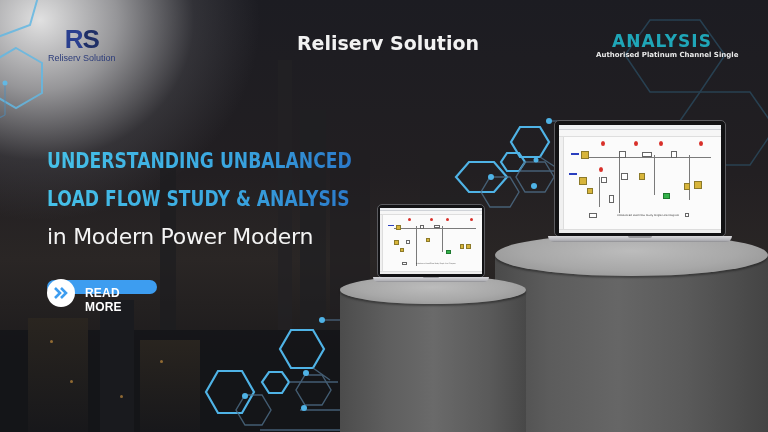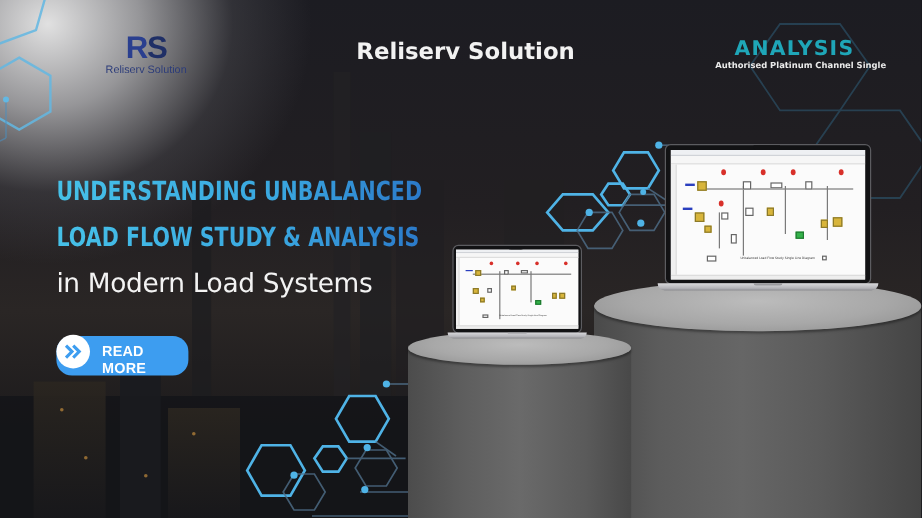--- a/index.html
+++ b/index.html
@@ -12,21 +12,21 @@
         linear-gradient(180deg, #1c1c22 0%, #221f22 40%, #2a2625 60%, #1e1c1d 80%, #15161a 100%);
     }
     
     .plant { position: absolute; background: #17181c; opacity: 0.9; }
     .plant.glow { background: linear-gradient(180deg, #2b2620, #18181b); }
     .light-dot { position: absolute; width: 3px; height: 3px; background: #c08a3c; border-radius: 50%; opacity: 0.7; }
 
     .hex-layer { position: absolute; left: 0; top: 0; width: 768px; height: 432px; pointer-events: none; }
 
     
-    .logo { position: absolute; left: 48px; top: 26px; text-align: center; margin-left: 40px; }
+    .logo { position: absolute; left: 48px; top: 26px; text-align: center; }
     .logo-mark { font-family: "Liberation Sans", sans-serif; font-size: 26px; font-weight: bold; color: #2a3f8f; letter-spacing: -1px; line-height: 26px; }
     .logo-mark .s { color: #1f2f66; }
     .logo-text { font-family: "Liberation Sans", sans-serif; font-size: 9px; color: #2c3c7a; margin-top: 1px; }
 
     .brand-title {
       position: absolute; left: 0; right: 0; top: 32px; text-align: center;
       font-family: "DejaVu Sans", sans-serif; font-weight: bold; font-size: 19px; color: #f2f2f2;
     }
     .brand-title span { display: inline-block; margin-left: 8px; }
 
@@ -40,21 +40,21 @@
       font-family: "DejaVu Sans", sans-serif; font-weight: bold; font-size: 22px;
       transform: scaleX(0.78); transform-origin: left center;
       white-space: nowrap; line-height: 38px; letter-spacing: 0px;
       background: linear-gradient(90deg, #46c1e8 0%, #3aa7e0 60%, #2b79c9 100%);
       -webkit-background-clip: text; background-clip: text; color: transparent;
     }
     .hl-sub { font-family: "DejaVu Sans", sans-serif; font-size: 22px; color: #f3f3f3; line-height: 34px; margin-top: 2px; white-space: nowrap; letter-spacing: -0.3px; }
 
     
     .cta {
-      position: absolute; left: 47px; top: 280px; height: 33px; width: 110px;
+      position: absolute; left: 47px; top: 280px; height: 14px; width: 110px;
       background: #3d9df0; border-radius: 13px; cursor: pointer;
     }
     .cta-circle {
       position: absolute; left: 0; top: -1px; width: 28px; height: 28px; border-radius: 50%;
       background: #ffffff; display: flex; align-items: center; justify-content: center;
     }
     .cta-label { position: absolute; left: 38px; top: 6px; font-family: "Liberation Sans", sans-serif; font-weight: bold; font-size: 12px; color: #ffffff; letter-spacing: 0.2px; }
 
     
     .pedestal { position: absolute; }
@@ -173,21 +173,21 @@
   <div class="brand-title"><span>Reliserv Solution</span></div>
 
   <div class="partner">
     <div class="partner-name">ANALYSIS</div>
     <div class="partner-sub">Authorised Platinum Channel Single</div>
   </div>
 
   <div class="headline">
     <div class="hl-line">UNDERSTANDING UNBALANCED</div>
     <div class="hl-line">LOAD FLOW STUDY &amp; ANALYSIS</div>
-    <div class="hl-sub">in Modern Load Systems</div>
+    <div class="hl-sub">in Modern Power Modern</div>
   </div>
 
   <div class="cta">
     <div class="cta-circle">
       <svg width="16" height="14" viewBox="0 0 16 14">
         <polyline points="2,2 7,7 2,12" fill="none" stroke="#3d9df0" stroke-width="2.6" stroke-linejoin="miter"></polyline>
         <polyline points="8,2 13,7 8,12" fill="none" stroke="#3d9df0" stroke-width="2.6" stroke-linejoin="miter"></polyline>
       </svg>
     </div>
     <span class="cta-label">READ MORE</span>

